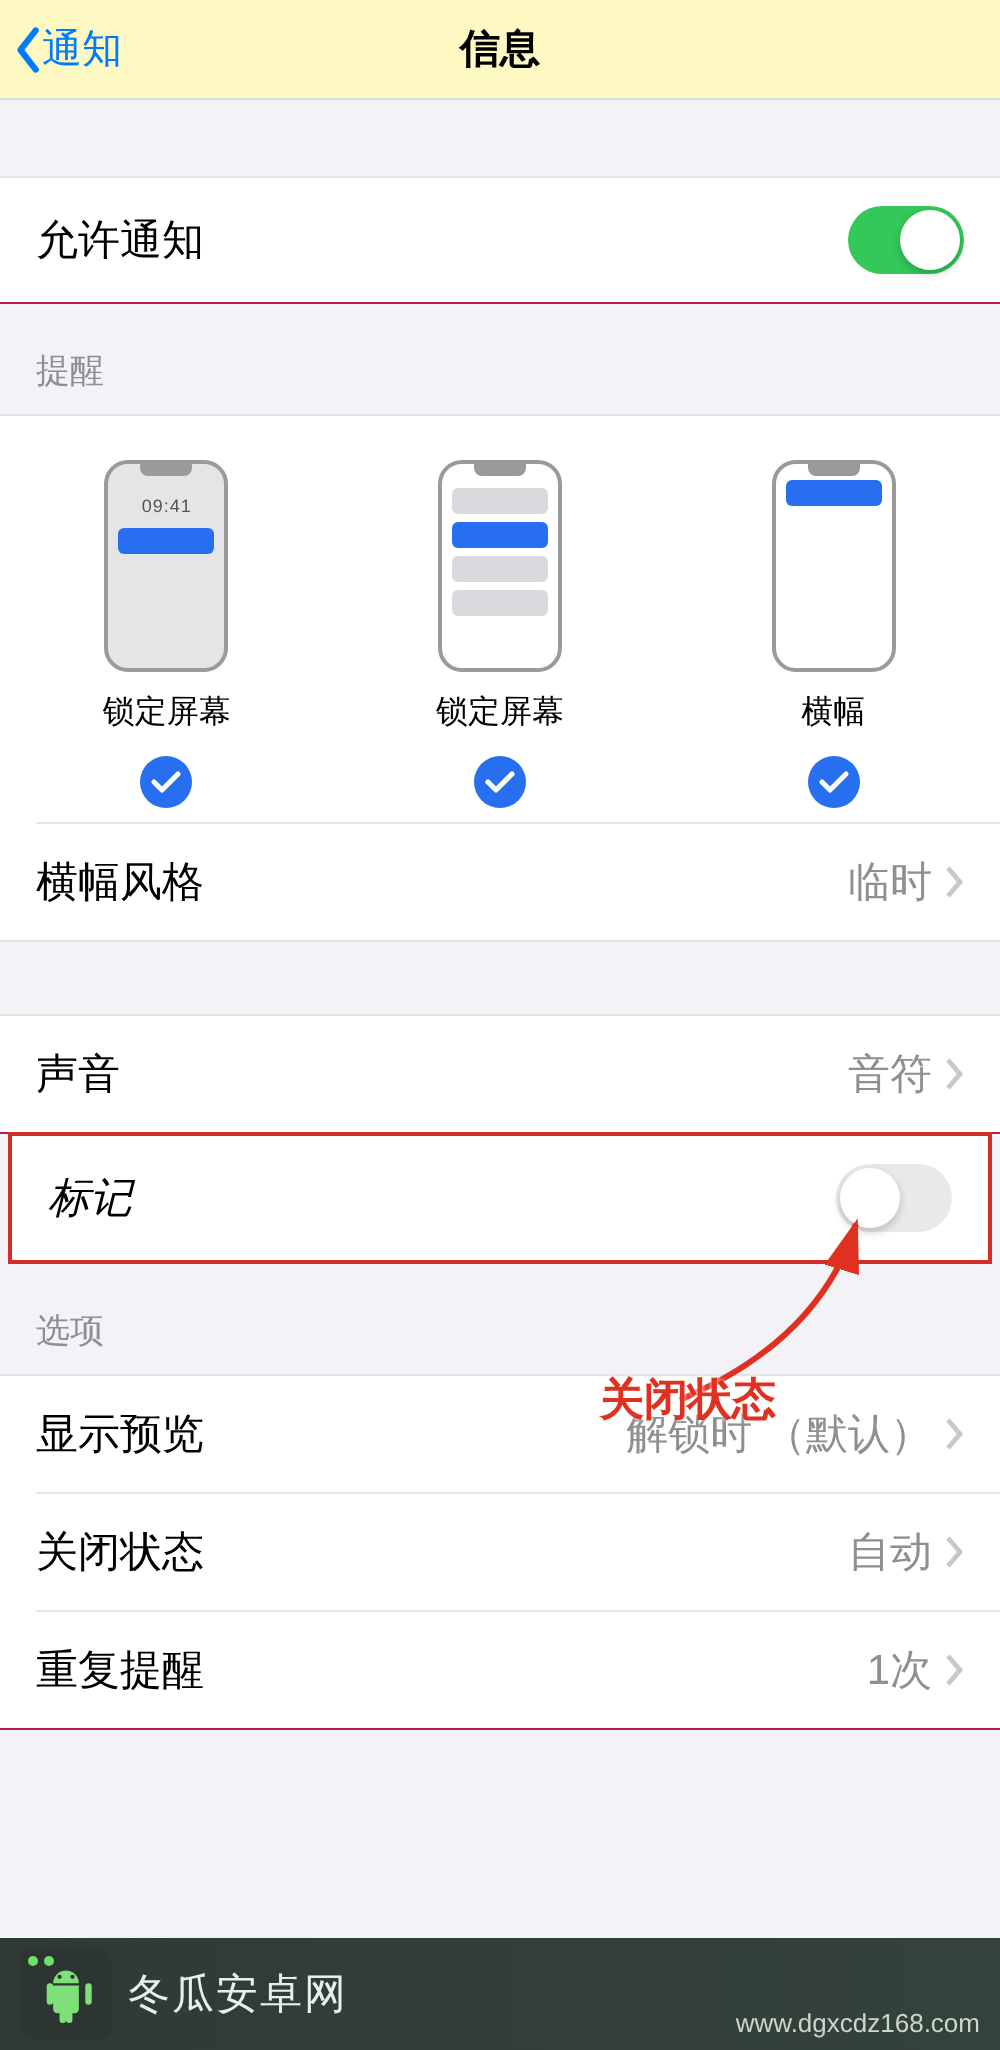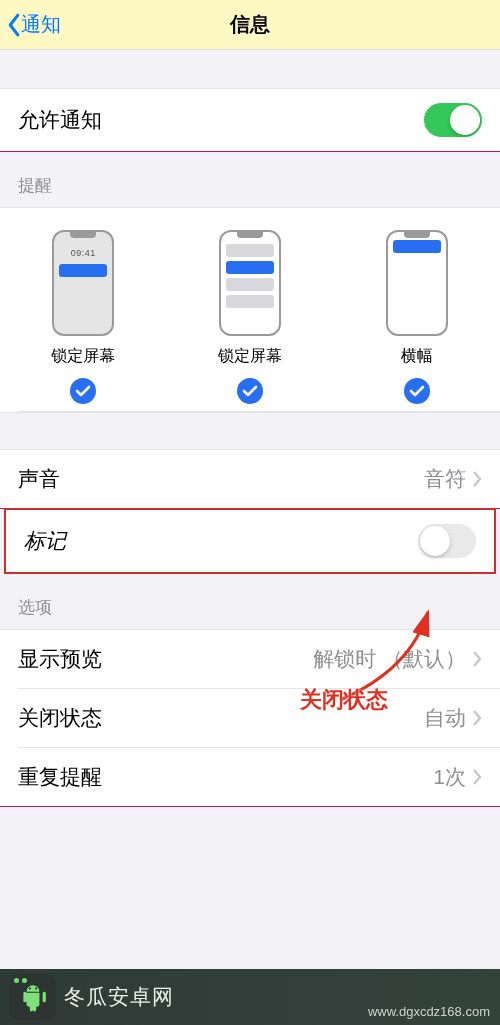--- a/index.html
+++ b/index.html
@@ -112,20 +112,27 @@
         </div>
       </div>
       <div class="alert-label">横幅</div>
       <svg class="check" viewBox="0 0 28 28">
           <circle cx="14" cy="14" r="13" fill="#276ef1"></circle>
           <path d="M8 14l4 4 8-8" stroke="#fff" stroke-width="2.6" fill="none" stroke-linecap="round" stroke-linejoin="round"></path>
         </svg>
     </div>
   </div>
   <div class="divider"></div>
+  <div class="row">
+    <span class="row-label">横幅风格</span>
+    <span class="row-value">临时</span>
+    <svg class="chevron" viewBox="0 0 10 18">
+        <path d="M2 2l6 7-6 7"></path>
+      </svg>
+  </div>
 </div>
 
 <div class="spacer2"></div>
 
 <div class="group">
   <div class="row">
     <span class="row-label">声音</span>
     <span class="row-value">音符</span>
     <svg class="chevron" viewBox="0 0 10 18">
         <path d="M2 2l6 7-6 7"></path>

